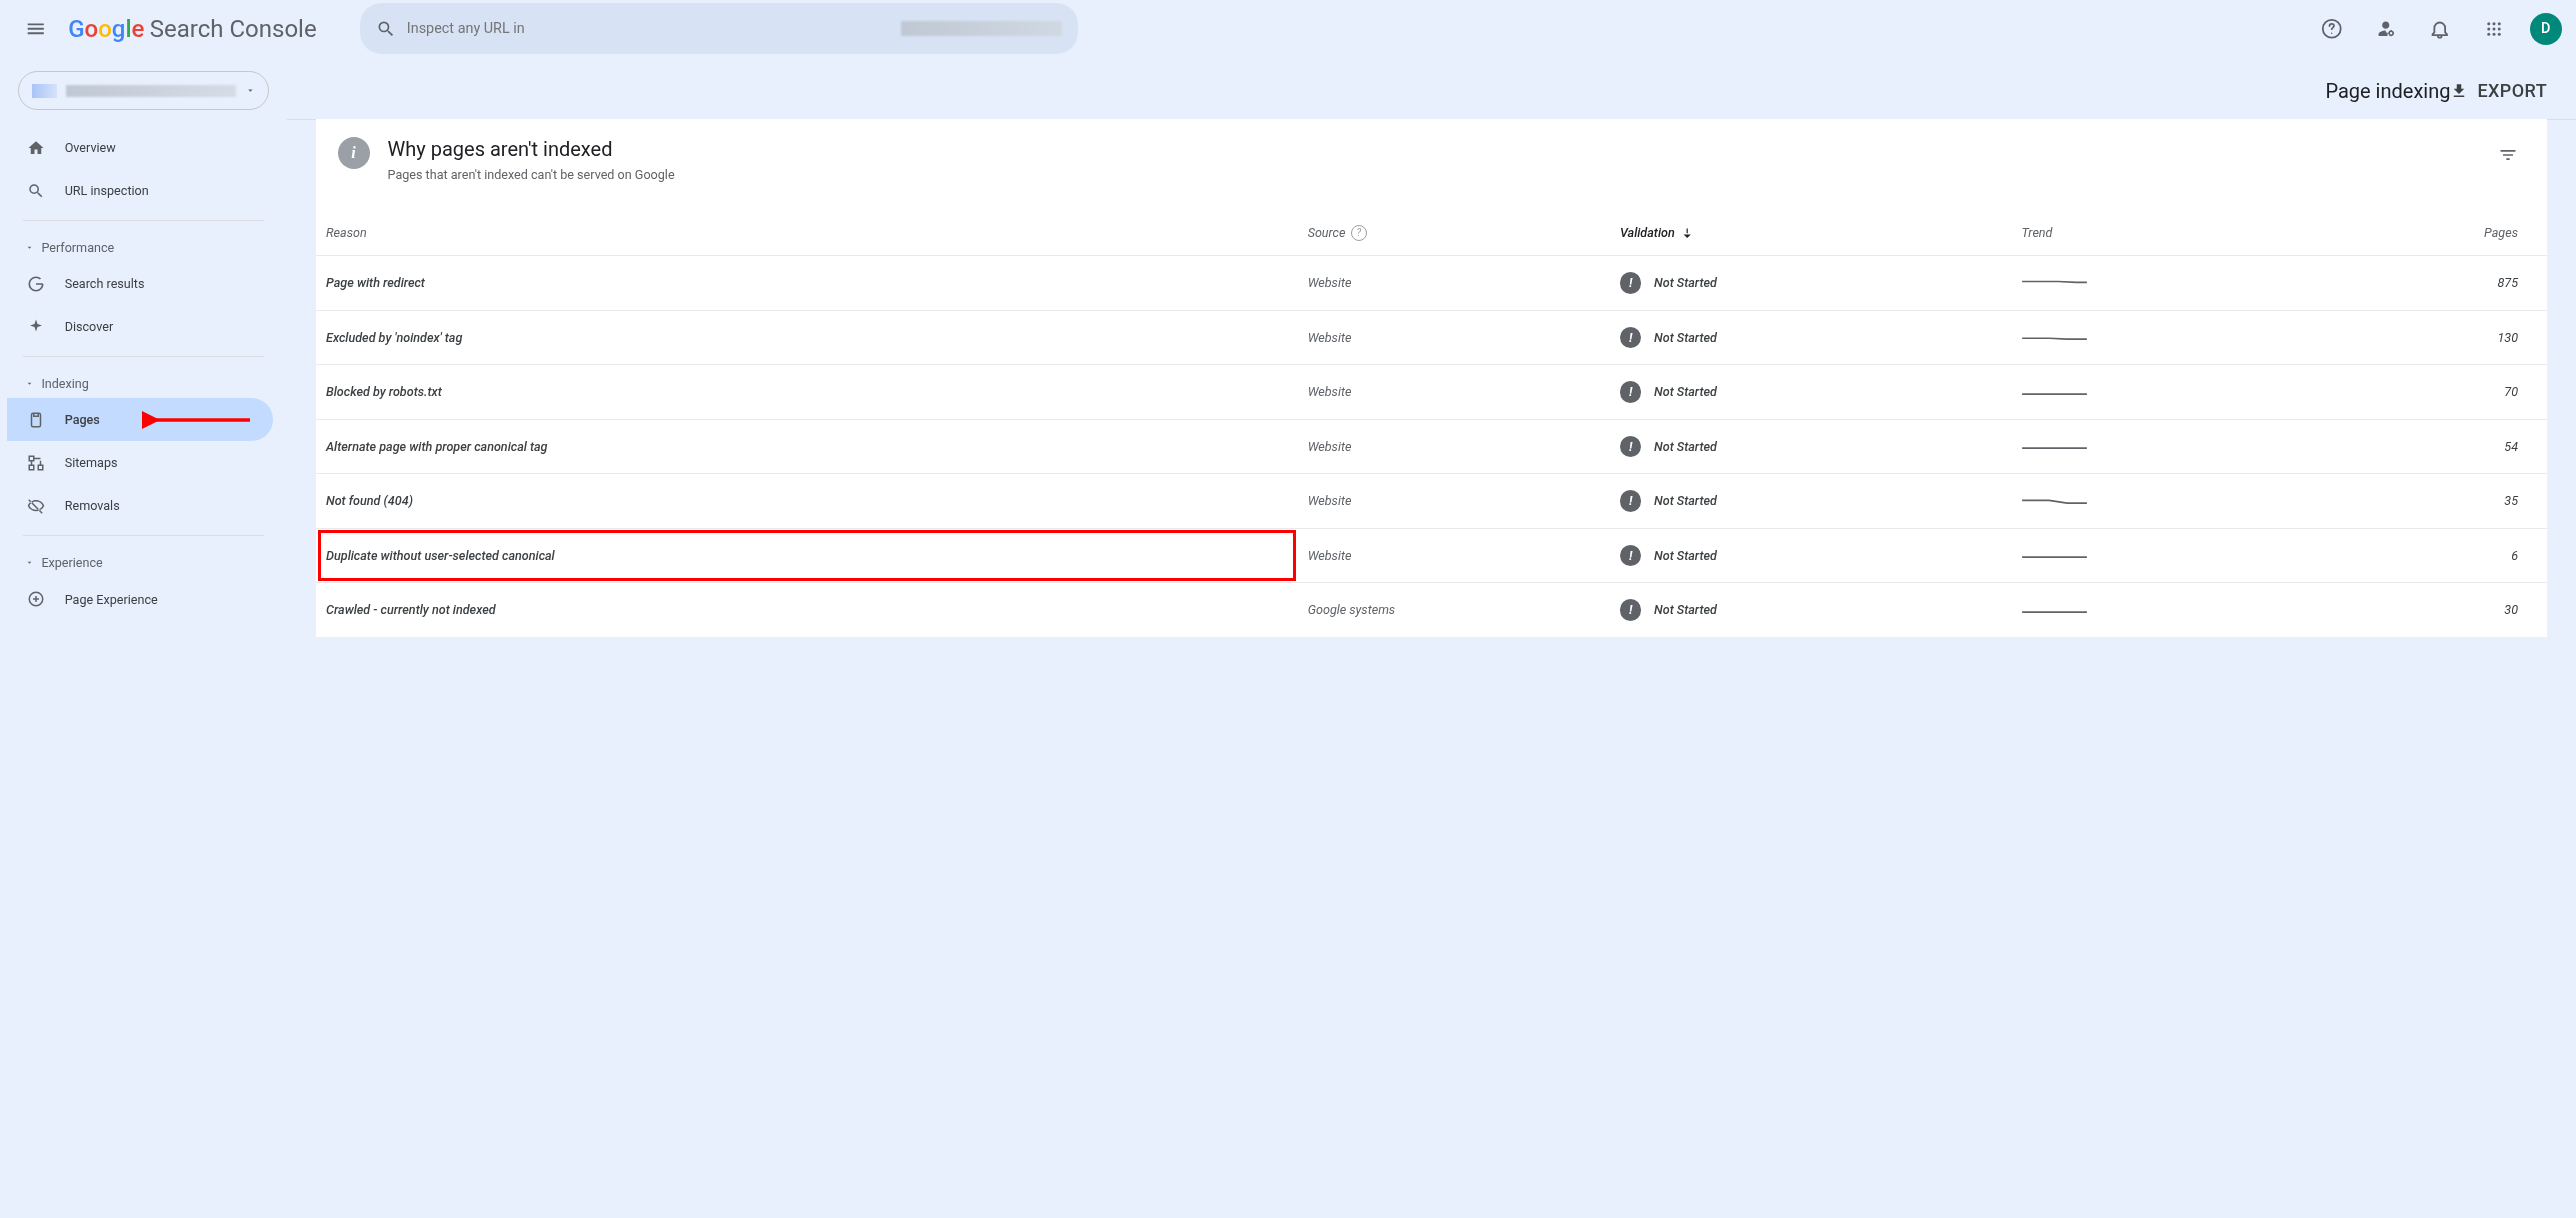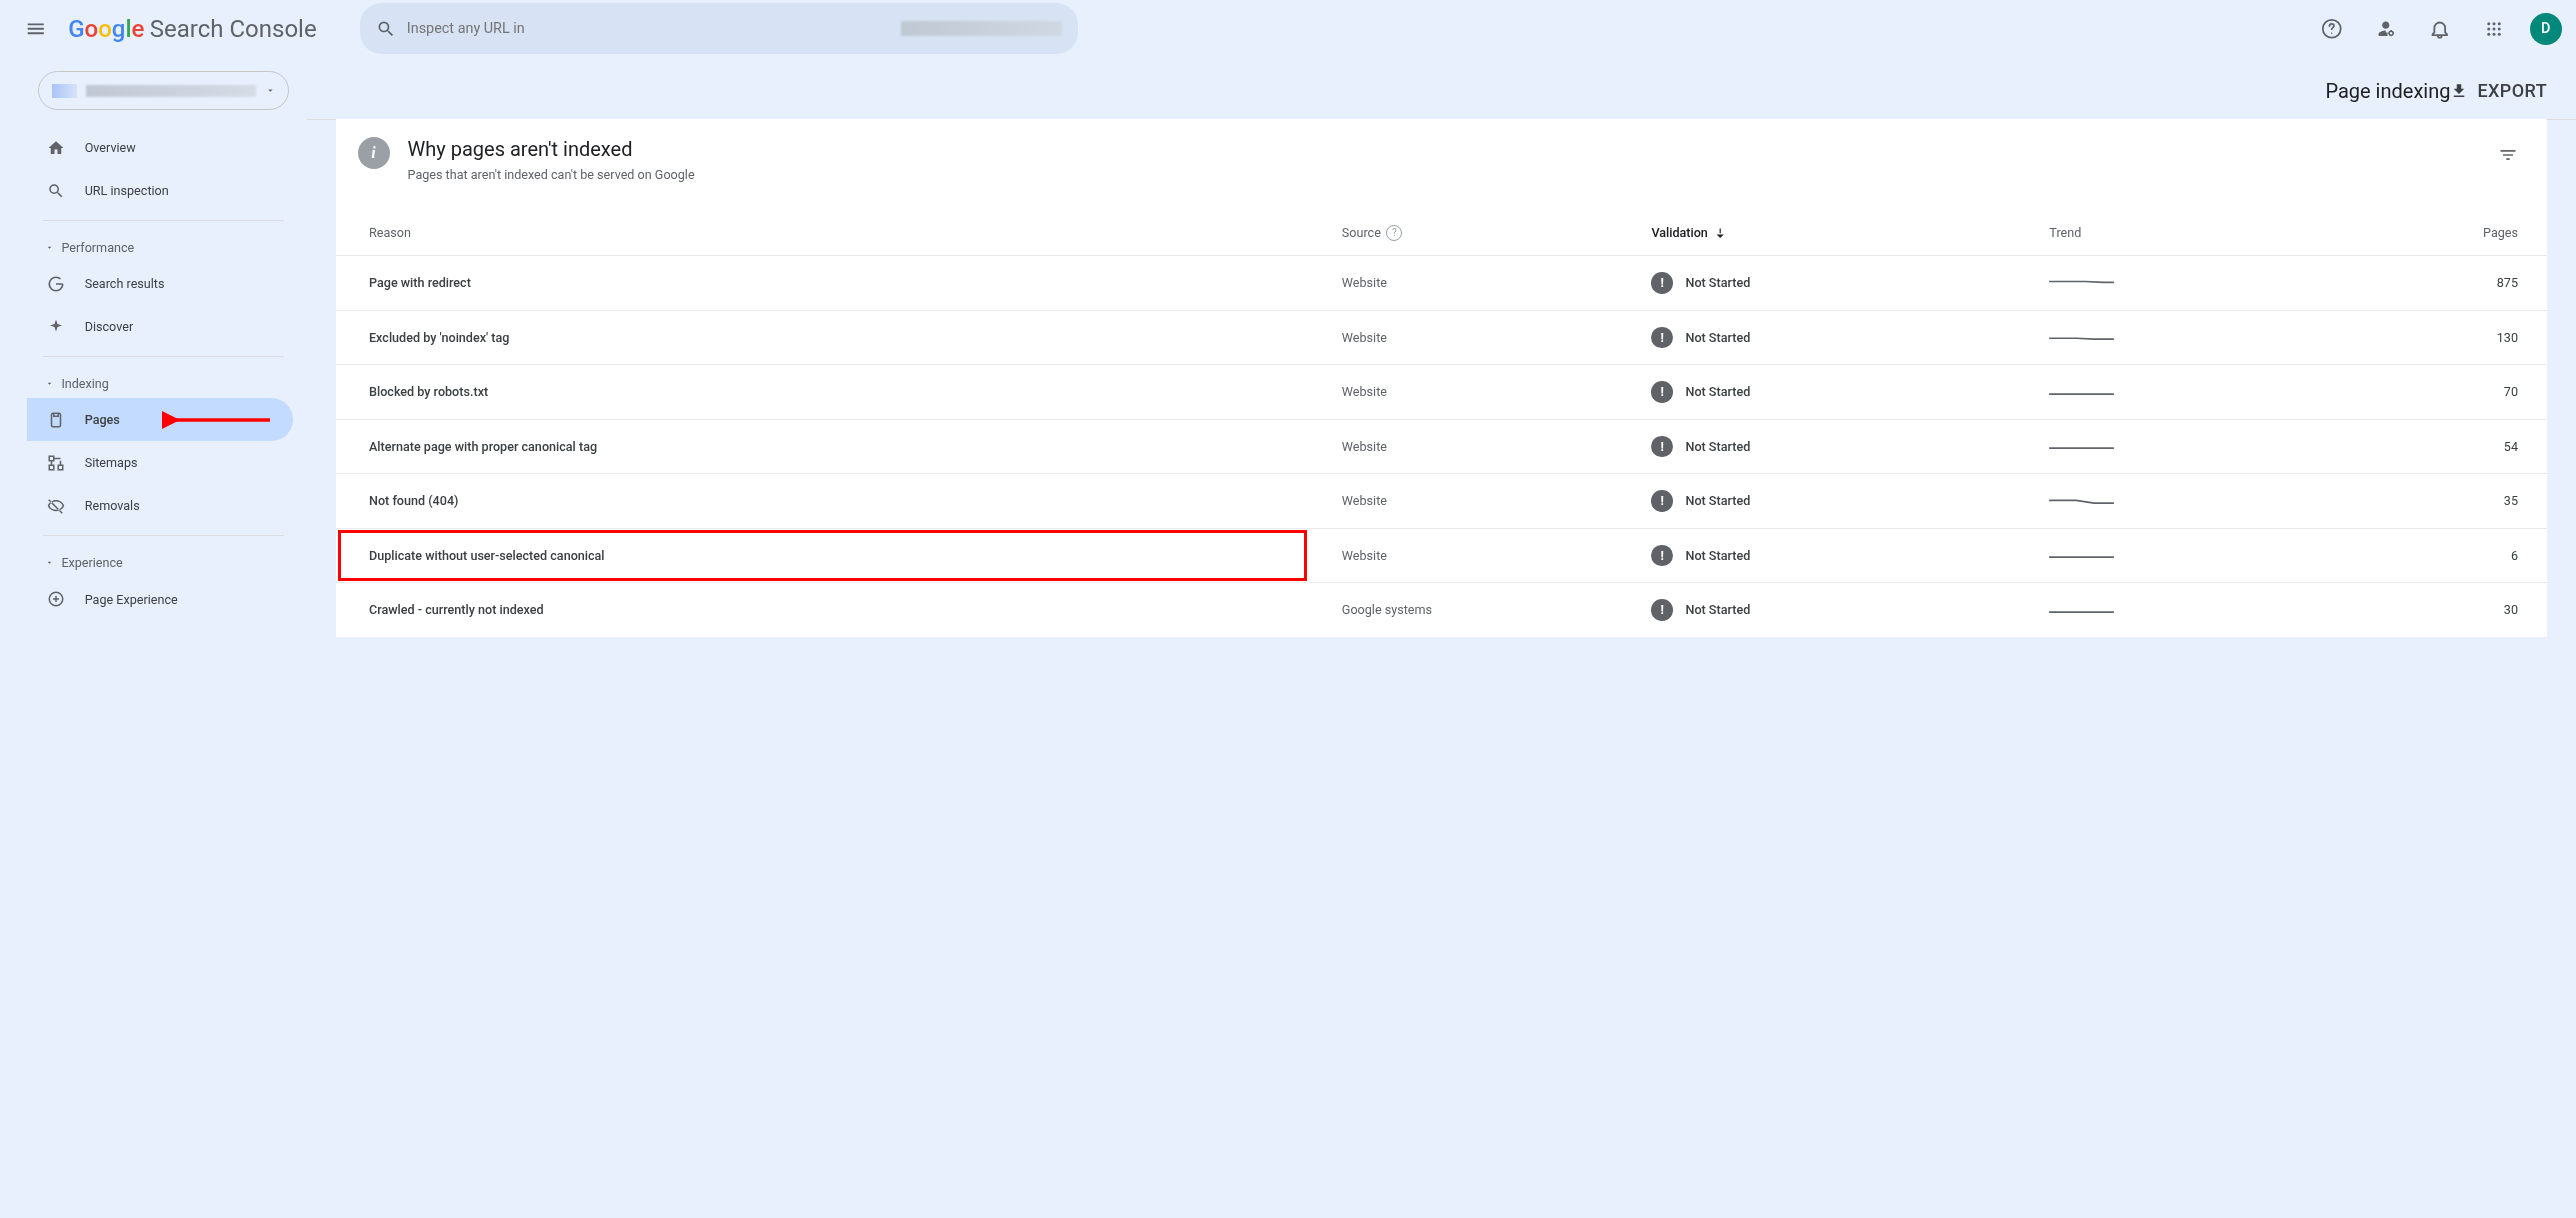--- a/index.html
+++ b/index.html
@@ -17,21 +17,21 @@
 .searchbar input { flex:1; border:none; background:transparent; font-size:14.4px; color:#5f6368; outline:none; }
 .searchbar .blur { width: 161px; height: 14.4px; background: linear-gradient(90deg,#c0c8d4,#d0d8e4); filter: blur(0.9px); }
 .header-icons { margin-left:auto; display:flex; align-items:center; gap: 18px; }
 .icon-btn { width:36px; height:36px; display:flex; align-items:center; justify-content:center; border-radius:50%; cursor:pointer; color:#5f6368; }
 .avatar { width:32px; height:32px; border-radius:50%; background:#00897b; color:#fff; display:flex; align-items:center; justify-content:center; font-size:14.4px; font-weight:500; }
 
 
 .body { flex:1; display:flex; overflow:hidden; }
 
 
-.sidebar { width: 287px; padding: 7.2px 7.2px; overflow-y:auto;margin-left:20px; }
+.sidebar { width: 287px; padding: 7.2px 7.2px; overflow-y:auto; }
 .property-selector { margin: 7.2px 10.8px 16px 10.8px; height:39px; border:0.9px solid #c4c7c5; border-radius:20px; display:flex; align-items:center; padding:0 12.6px; gap:9px; cursor:pointer; }
 .prop-flag { width:25px; height:14.4px; background:linear-gradient(90deg,#a9c4f5,#d6e2fb); }
 .prop-blur { flex:1; height:12.6px; background:linear-gradient(90deg,#c0c8d4,#d6dce6); filter:blur(0.9px); }
 .sidebar-item { height:43px; display:flex; align-items:center; padding:0 18px; gap:18px; border-radius:0 21.5px 21.5px 0; cursor:pointer; color:#3c4043; font-size:12.6px; margin-right:7.2px; }
 .sidebar-item.active { background:#c2dbff; font-weight:500; }
 .sidebar-item .icon { width:21.5px; display:flex; justify-content:center; color:#5f6368; }
 .sidebar-section { padding: 12.6px 18px 7.2px 18px; font-size:12.6px; color:#5f6368; display:flex; align-items:center; gap:7.2px; cursor:pointer; }
 .sidebar-divider { height:0.9px; background:#dadce0; margin:7.2px 16px; }
 
 
@@ -43,21 +43,21 @@
 
 .card { background:#fff; margin: 0 29px 0 29px; border-radius: 0; }
 .card-header { display:flex; align-items:flex-start; padding:18px 21.5px; gap:18px; }
 .info-circle { width:32px; height:32px; border-radius:50%; background:#9aa0a6; color:#fff; display:flex; align-items:center; justify-content:center; font-family:Georgia,serif; font-style:italic; font-size:16px; font-weight:bold; flex-shrink:0; }
 .card-titles { flex:1; }
 .card-title { font-size:20px; font-weight:400; color:#202124; margin-bottom:5.4px; }
 .card-subtitle { font-size:12.6px; color:#5f6368; }
 .filter-icon { margin-left:auto; cursor:pointer; color:#5f6368; }
 
 .table { width:100%; border-collapse:collapse; }
-.table th, .table td { text-align:left; padding: 16px 33px; font-size:12.6px; border-top:0.9px solid #e8eaed; }
+.table th, .table td { text-align:left; padding: 16px 10px; font-size:12.6px; border-top:0.9px solid #e8eaed;font-style:italic; }
 .table th { font-weight:400; color:#5f6368; border-top:none; padding-top:25px; padding-bottom:14.4px; }
 .table th.sortable { font-weight:500; color:#202124; }
 .table td.reason { font-weight:500; color:#3c4043; }
 .table tr { cursor:pointer; }
 .col-reason { width:44%; }
 .col-source { width:14%; }
 .col-validation { width:18%; }
 .col-trend { width:12%; }
 .col-pages { width:12%; text-align:right; }
 .table th.col-pages, .table td.col-pages { text-align:right; padding-right:29px; }

